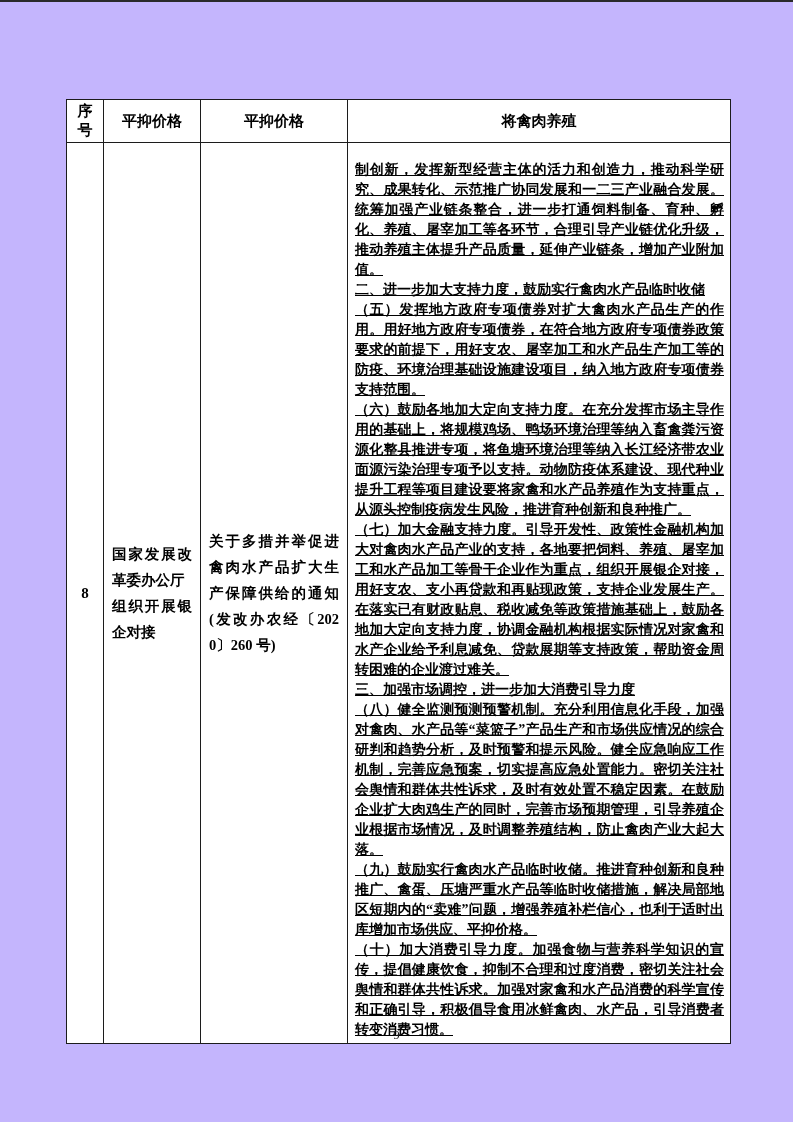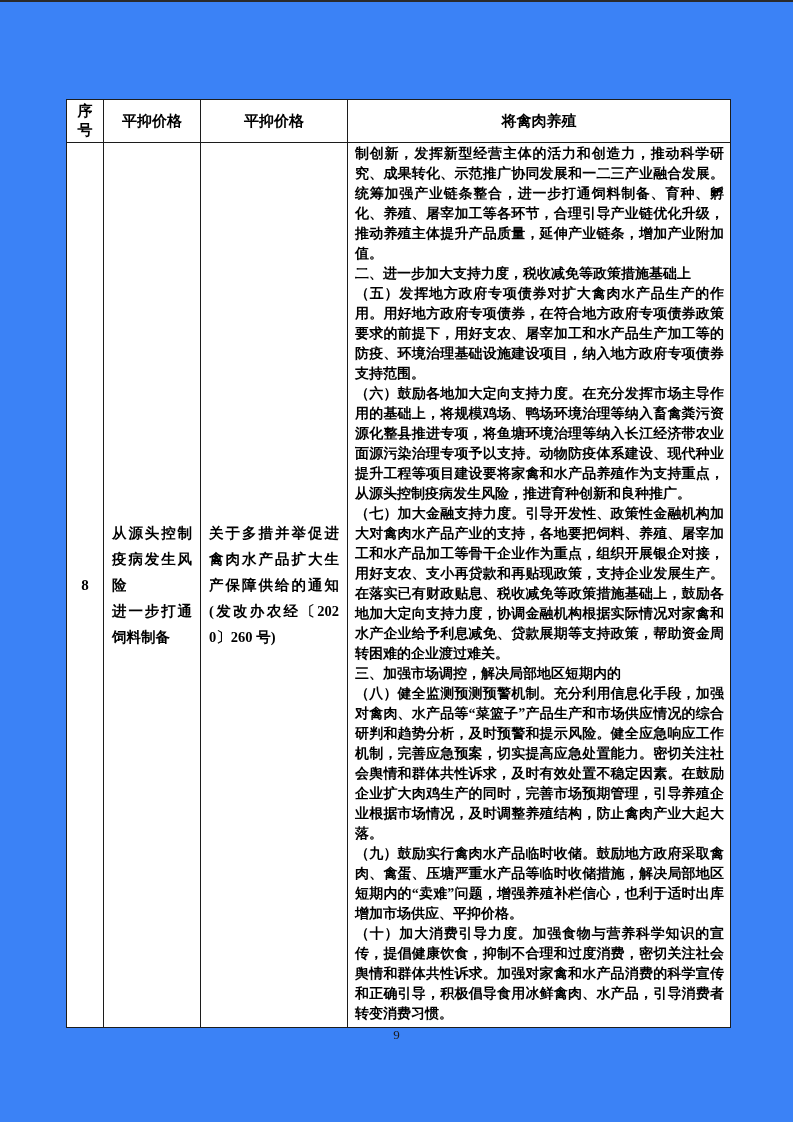--- a/index.html
+++ b/index.html
@@ -6,21 +6,21 @@
   html, body { margin: 0; padding: 0; }
   body {
     width: 793px; height: 1122px;
     background: #ffffff;
     font-family: "Liberation Serif", serif;
     color: #000;
   }
   .page {
     position: relative;
     width: 793px; height: 1122px;
-    background: #3b82f6;
+    background: #c4b5fd;
     overflow: hidden;
   }
   .top-scan-line {
     position: absolute; top: 0; left: 0;
     width: 793px; height: 2px;
     background: #2a2a2a;
   }
   table.doc-table {
     position: absolute;
     left: 66px; top: 99px;
@@ -61,25 +61,26 @@
     padding: 4px 8px;
     line-height: 26px;
     text-align: justify;
     text-justify: inter-character;
   }
   td.c-agency div, td.c-docname { word-break: break-all; }
   td.c-content {
     vertical-align: top;
     font-size: 14px;
     font-weight: 700;
-    padding: 1px 6px 3px 7px;
+    padding: 17px 6px 3px 7px;
     line-height: 20px;
     text-align: justify;
     text-justify: inter-character;
     word-break: break-all;
+    text-decoration: underline;
   }
   td.c-content .para { margin: 0; }
   .page-number {
     position: absolute;
     top: 1027px; left: 0;
     width: 793px;
     text-align: center;
     font-size: 13px;
     font-weight: 400;
     color: #1a1a1a;
@@ -111,33 +112,33 @@
         </th>
         <th>
           <span>将禽肉养殖</span>
         </th>
       </tr>
     </thead>
     <tbody>
       <tr>
         <td class="c-index">8</td>
         <td class="c-agency">
-            <div>从源头控制疫病发生风险</div>
-            <div>进一步打通饲料制备</div>
+            <div>国家发展改革委办公厅</div>
+            <div>组织开展银企对接</div>
           </td>
         <td class="c-docname">关于多措并举促进禽肉水产品扩大生产保障供给的通知(发改办农经〔2020〕260 号)</td>
         <td class="c-content">
             <div class="para">制创新，发挥新型经营主体的活力和创造力，推动科学研究、成果转化、示范推广协同发展和一二三产业融合发展。统筹加强产业链条整合，进一步打通饲料制备、育种、孵化、养殖、屠宰加工等各环节，合理引导产业链优化升级，推动养殖主体提升产品质量，延伸产业链条，增加产业附加值。</div>
-            <div class="para">二、进一步加大支持力度，税收减免等政策措施基础上</div>
+            <div class="para">二、进一步加大支持力度，鼓励实行禽肉水产品临时收储</div>
             <div class="para">（五）发挥地方政府专项债券对扩大禽肉水产品生产的作用。用好地方政府专项债券，在符合地方政府专项债券政策要求的前提下，用好支农、屠宰加工和水产品生产加工等的防疫、环境治理基础设施建设项目，纳入地方政府专项债券支持范围。</div>
             <div class="para">（六）鼓励各地加大定向支持力度。在充分发挥市场主导作用的基础上，将规模鸡场、鸭场环境治理等纳入畜禽粪污资源化整县推进专项，将鱼塘环境治理等纳入长江经济带农业面源污染治理专项予以支持。动物防疫体系建设、现代种业提升工程等项目建设要将家禽和水产品养殖作为支持重点，从源头控制疫病发生风险，推进育种创新和良种推广。</div>
             <div class="para">（七）加大金融支持力度。引导开发性、政策性金融机构加大对禽肉水产品产业的支持，各地要把饲料、养殖、屠宰加工和水产品加工等骨干企业作为重点，组织开展银企对接，用好支农、支小再贷款和再贴现政策，支持企业发展生产。在落实已有财政贴息、税收减免等政策措施基础上，鼓励各地加大定向支持力度，协调金融机构根据实际情况对家禽和水产企业给予利息减免、贷款展期等支持政策，帮助资金周转困难的企业渡过难关。</div>
-            <div class="para">三、加强市场调控，解决局部地区短期内的</div>
+            <div class="para">三、加强市场调控，进一步加大消费引导力度</div>
             <div class="para">（八）健全监测预测预警机制。充分利用信息化手段，加强对禽肉、水产品等“菜篮子”产品生产和市场供应情况的综合研判和趋势分析，及时预警和提示风险。健全应急响应工作机制，完善应急预案，切实提高应急处置能力。密切关注社会舆情和群体共性诉求，及时有效处置不稳定因素。在鼓励企业扩大肉鸡生产的同时，完善市场预期管理，引导养殖企业根据市场情况，及时调整养殖结构，防止禽肉产业大起大落。</div>
-            <div class="para">（九）鼓励实行禽肉水产品临时收储。鼓励地方政府采取禽肉、禽蛋、压塘严重水产品等临时收储措施，解决局部地区短期内的“卖难”问题，增强养殖补栏信心，也利于适时出库增加市场供应、平抑价格。</div>
+            <div class="para">（九）鼓励实行禽肉水产品临时收储。推进育种创新和良种推广、禽蛋、压塘严重水产品等临时收储措施，解决局部地区短期内的“卖难”问题，增强养殖补栏信心，也利于适时出库增加市场供应、平抑价格。</div>
             <div class="para">（十）加大消费引导力度。加强食物与营养科学知识的宣传，提倡健康饮食，抑制不合理和过度消费，密切关注社会舆情和群体共性诉求。加强对家禽和水产品消费的科学宣传和正确引导，积极倡导食用冰鲜禽肉、水产品，引导消费者转变消费习惯。</div>
           </td>
       </tr>
     </tbody>
   </table>
 
   <div class="page-number">9</div>
 </div>
 
 </body></html>

